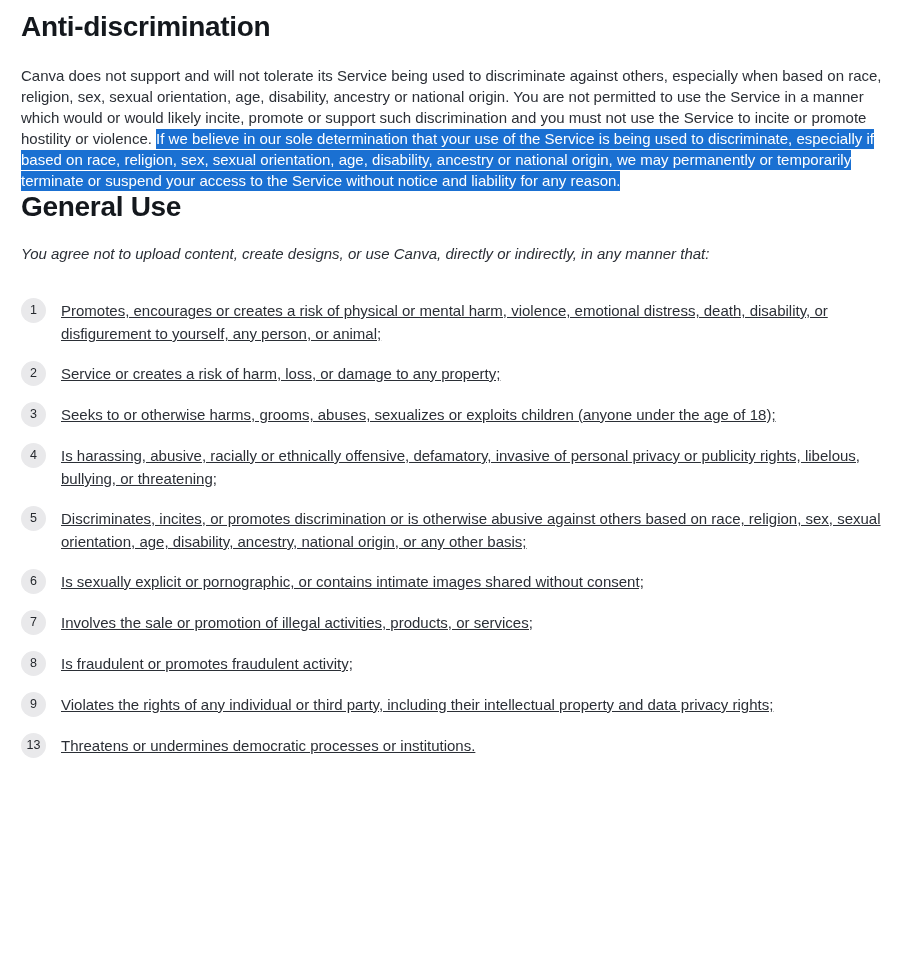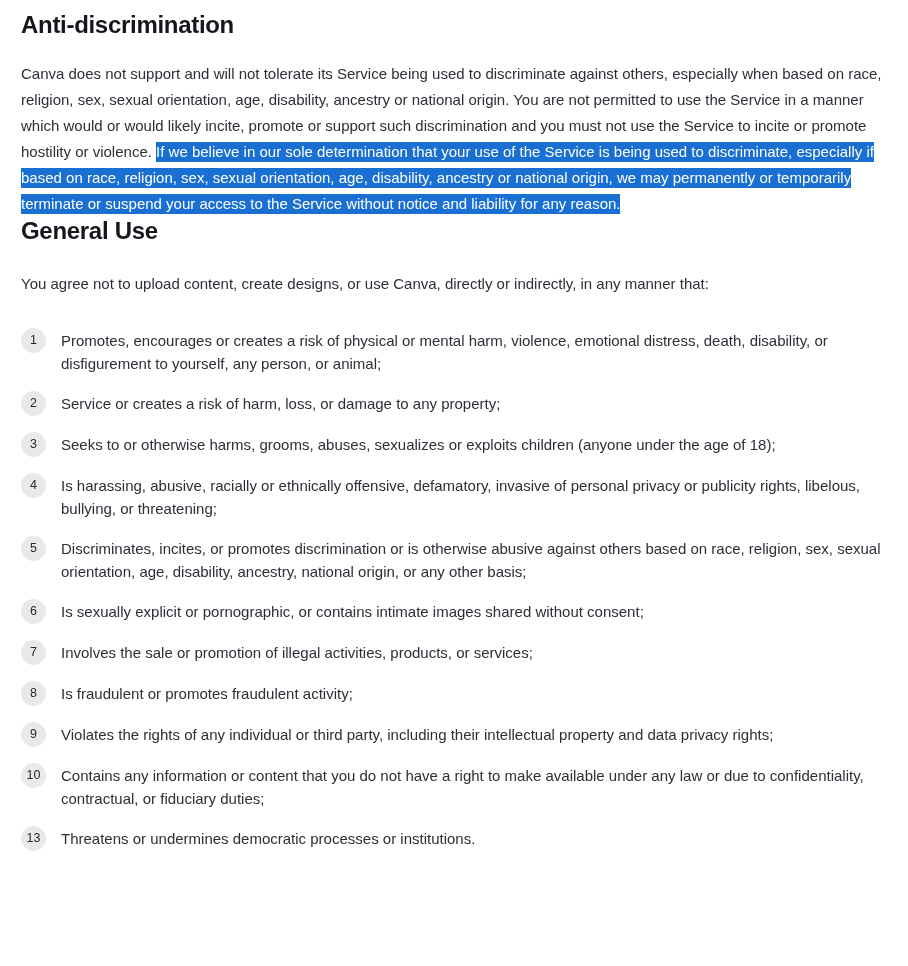--- a/index.html
+++ b/index.html
@@ -10,41 +10,42 @@
     width: 908px;
     min-height: 966px;
     font-family: "Liberation Sans", sans-serif;
     color: var(--body-text, #2b2f36);
     -webkit-font-smoothing: antialiased;
   }
   .content {
     padding: 11px 22px 24px 21px;
   }
   h1.section-heading {
-    font-size: 24px;
+    font-size: 28px;
     font-weight: 700;
     letter-spacing: -0.3px;
     color: var(--heading-text, #14181d);
   }
   .para {
     margin-top: 22px;
     font-size: 15px;
-    line-height: 26px;
+    line-height: 21px;
   }
   .highlight {
     background: var(--highlight-bg, #1a70d2);
     color: var(--highlight-text, #ffffff);
     padding: 1px 0 2px 0;
   }
   .heading-general-use {
   }
   .intro {
-    margin-top: 28px;
+    margin-top: 20px;
     font-size: 15px;
     line-height: 22px;
+    font-style: italic;
   }
   ol.rules-list {
     list-style: none;
     margin-top: 34px;
     display: flex;
     flex-direction: column;
     gap: 17px;
   }
   ol.rules-list li {
     display: flex;
@@ -62,20 +63,21 @@
     color: var(--badge-text, #26292e);
     font-size: 12.5px;
     display: flex;
     align-items: center;
     justify-content: center;
     margin-top: -1px;
   }
   .item-text {
     flex: 1 1 auto;
     padding-right: 2px;
+    text-decoration: underline;
   }
 </style>
 </head>
 <body>
 
 <main class="content">
 
   <section>
     <h1 class="section-heading">Anti-discrimination</h1>
     <p class="para"><span>Canva does not support and will not tolerate its Service being used to discriminate against others, especially when based on race, religion, sex, sexual orientation, age, disability, ancestry or national origin. You are not permitted to use the Service in a manner which would or would likely incite, promote or support such discrimination and you must not use the Service to incite or promote hostility or violence. </span><span class="highlight">If we believe in our sole determination that your use of the Service is being used to discriminate, especially if based on race, religion, sex, sexual orientation, age, disability, ancestry or national origin, we may permanently or temporarily terminate or suspend your access to the Service without notice and liability for any reason.</span></p>
@@ -116,23 +118,19 @@
       </li>
       <li>
         <span class="badge">8</span>
         <span class="item-text">Is fraudulent or promotes fraudulent activity;</span>
       </li>
       <li>
         <span class="badge">9</span>
         <span class="item-text">Violates the rights of any individual or third party, including their intellectual property and data privacy rights;</span>
       </li>
       <li>
-        <span class="badge">10</span>
-        <span class="item-text">Contains any information or content that you do not have a right to make available under any law or due to confidentiality, contractual, or fiduciary duties;</span>
-      </li>
-      <li>
         <span class="badge">13</span>
         <span class="item-text">Threatens or undermines democratic processes or institutions.</span>
       </li>
     </ol>
   </section>
 
 </main>
 
 </body></html>

